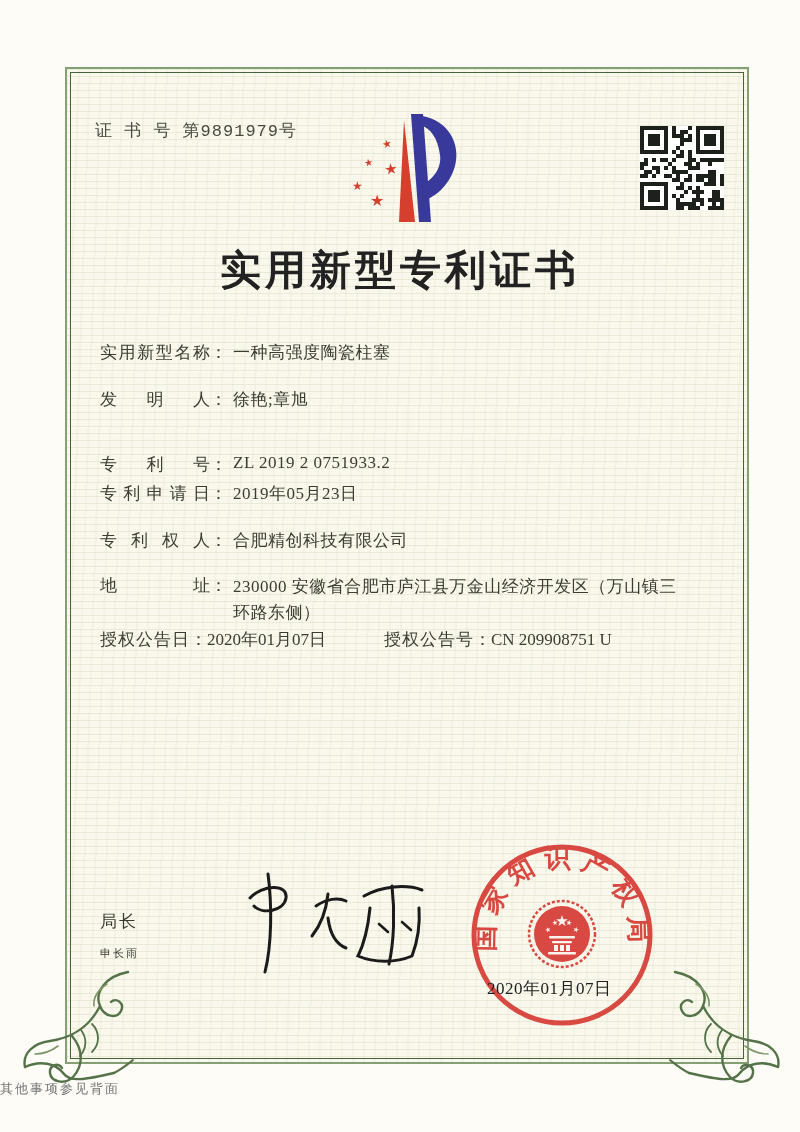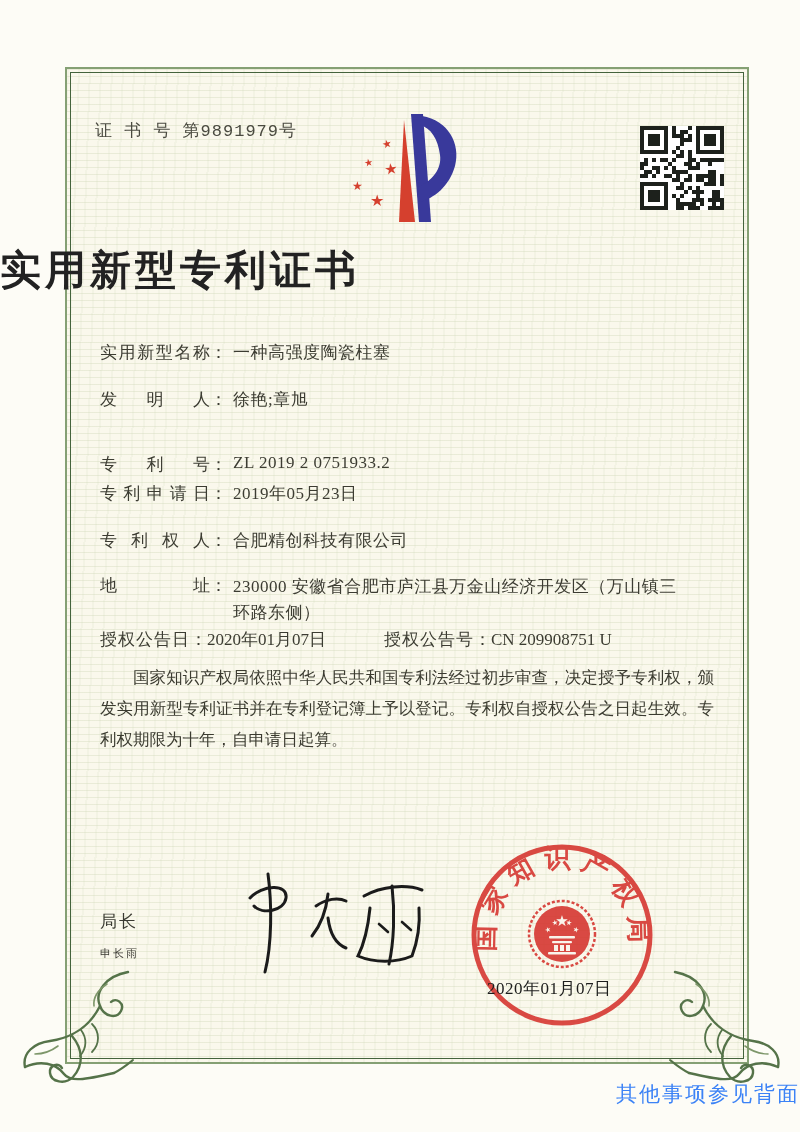--- a/index.html
+++ b/index.html
@@ -7,42 +7,42 @@
         font-family:"Liberation Serif","DejaVu Serif",serif;color:#3a3a32;}
   
   .panel{position:absolute;left:65px;top:67px;width:680px;height:993px;
          background:
            repeating-linear-gradient(180deg, rgba(206,214,182,0.38) 0 1px, rgba(0,0,0,0) 1px 7px),
            repeating-linear-gradient(92deg, rgba(222,228,204,0.25) 0 2px, rgba(0,0,0,0) 2px 11px),
            #faf8ec;
          border:2px solid #85a074;}
   .panel-inner{position:absolute;left:3px;top:3px;right:3px;bottom:3px;border:1.5px solid #44633c;}
   .certno{position:absolute;left:95px;top:119px;font-size:17px;letter-spacing:1px;color:#4a4a40;font-family:Liberation Mono, monospace;}
-  .title{position:absolute;left:0;top:243px;width:800px;
+  .title{position:absolute;left:0;top:243px;width:800px;text-align:center;
          font-size:41px;font-weight:bold;letter-spacing:4px;color:#222;}
   .frow{position:absolute;left:100px;width:615px;font-size:17px;color:#3c3c32;}
   .flabel{display:inline-block;width:110px;text-align:justify;text-align-last:justify;vertical-align:top;}
   .fcolon{display:inline-block;vertical-align:top;}
   .fvalue{display:inline-block;vertical-align:top;margin-left:6px;letter-spacing:0.5px;}
   .fvalue.addr{max-width:445px;line-height:26px;}
   .grant2{margin-left:58px;}
   .glabel{letter-spacing:1px;}
   .paras{position:absolute;left:100px;top:662px;width:614px;font-size:16.5px;line-height:31px;
          color:#3b3b30;text-align:justify;}
   .paras p{margin:0;text-indent:2em;}
   .signer-title{position:absolute;left:100px;top:910px;font-size:17px;letter-spacing:2px;}
   .signer-name{position:absolute;left:100px;top:946px;font-size:11px;letter-spacing:2px;}
   .sig{position:absolute;left:216px;top:868px;}
   .sealwrap{position:absolute;left:455px;top:828px;}
   .seal-date{position:absolute;left:487px;top:977px;width:170px;font-size:17px;color:#1d1d1d;
              letter-spacing:0.5px;}
   .pageinfo{position:absolute;left:0;top:1034px;width:800px;text-align:center;font-size:15px;
             letter-spacing:1px;color:#3c3c32;}
-  .backnote{position:absolute;left:0;top:1080px;width:800px;text-align:right;font-size:21px;
-            letter-spacing:2px;color:#3b82f6;}
+  .backnote{position:absolute;left:0;top:1080px;width:800px;text-align:left;font-size:13px;
+            letter-spacing:2px;color:#737373;}
   .qr{position:absolute;left:640px;top:126px;}
   .logo{position:absolute;left:342px;top:110px;}
   .flourish{position:absolute;}
   .flourish.bl{left:10px;top:968px;}
   .flourish.br{left:668px;top:968px;transform:scaleX(-1);}
 </style>
 </head>
 <body>
 
 <div class="page">
@@ -334,21 +334,20 @@
     <span class="flabel">专利权人</span><span class="fcolon">：</span><span class="fvalue">合肥精创科技有限公司</span>
   </div>
   <div class="frow" style="top:574px">
     <span class="flabel">地址</span><span class="fcolon">：</span><span class="fvalue addr">230000 安徽省合肥市庐江县万金山经济开发区（万山镇三环路东侧）</span>
   </div>
   <div class="frow" style="top:628px">
     <span class="glabel">授权公告日</span><span>：</span><span>2020年01月07日</span><span class="grant2"><span class="glabel">授权公告号</span><span>：</span><span>CN 209908751 U</span></span>
   </div>
 
   <div class="paras">
-    <p>国家知识产权局依照中华人民共和国专利法经过初步审查，决定授予专利权，颁发实用新型专利证书并在专利登记簿上予以登记。专利权自授权公告之日起生效。专利权期限为十年，自申请日起算。</p>
   </div>
 
   <div class="signer-title">局长</div>
   <div class="signer-name">申长雨</div>
 
   <svg class="sig" width="215" height="110" viewBox="0 0 215 110" fill="none" stroke="#1b1b1b" stroke-width="3" stroke-linecap="round">
     <path d="M34,30 C46,17 72,15 70,30 C68,43 46,47 38,38"></path>
     <path d="M52,6 C56,36 56,76 49,104"></path>
     <path d="M112,26 C110,44 104,58 96,68"></path>
     <path d="M100,38 C110,31 122,29 130,33"></path>

